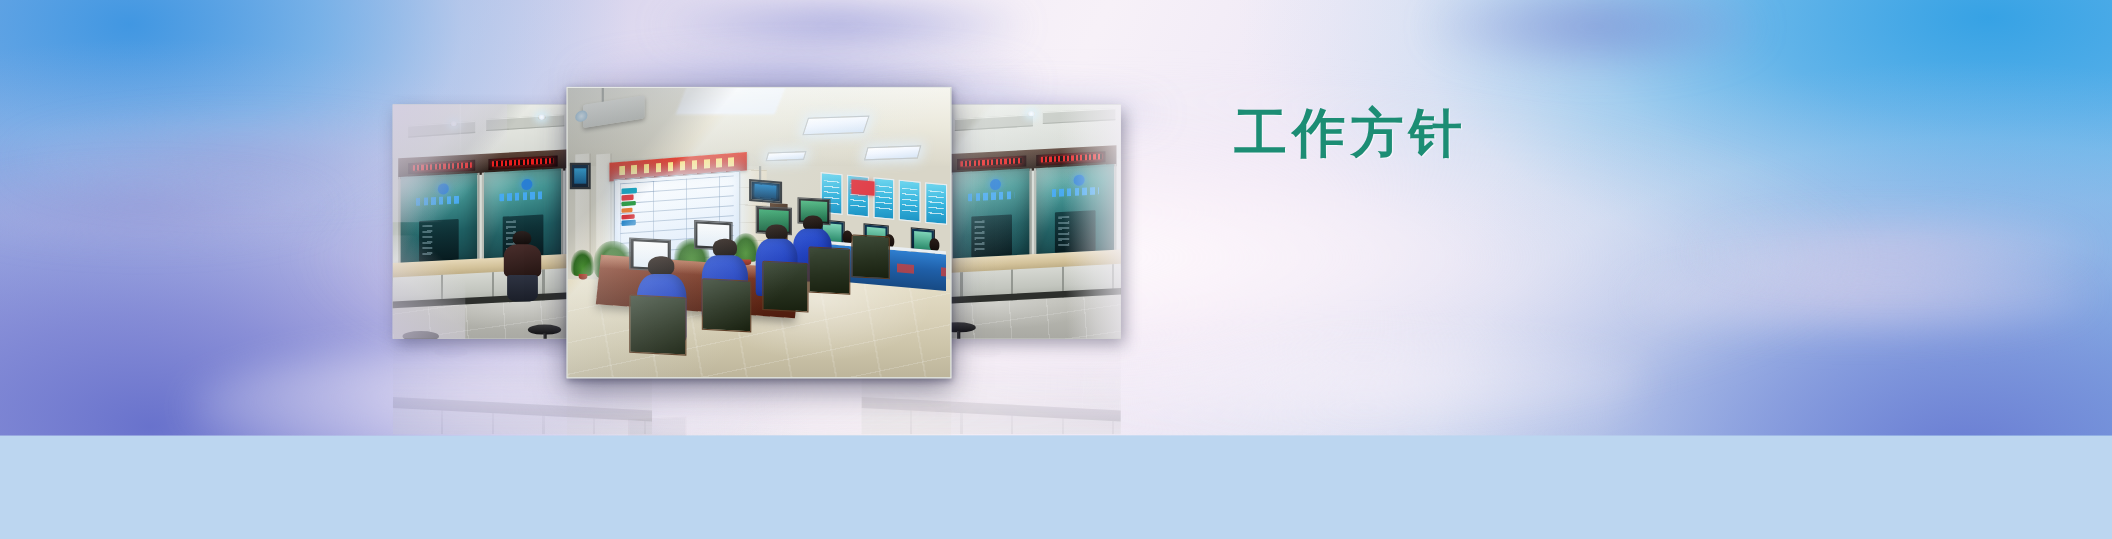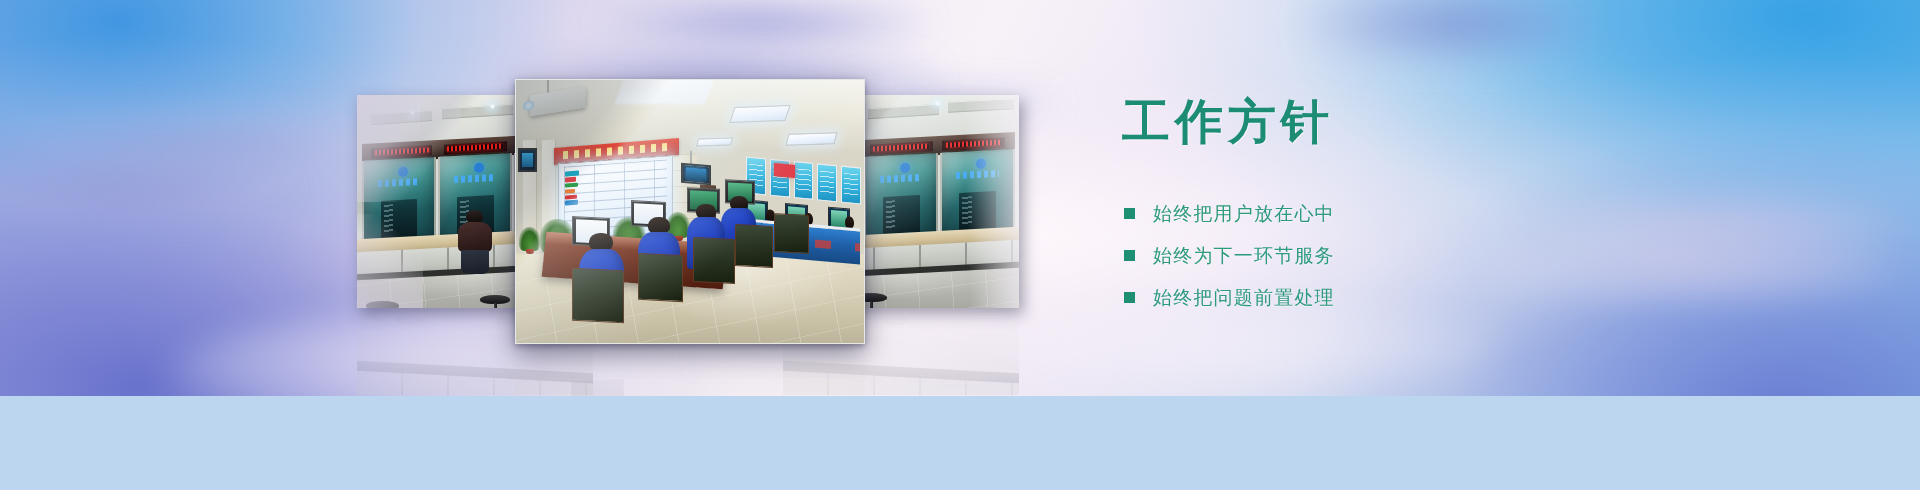--- a/index.html
+++ b/index.html
@@ -1014,29 +1014,15 @@
         <div class="sheen-dark" style="background:linear-gradient(131deg, rgba(70,80,90,0.34) 0%, rgba(70,80,90,0.20) 20%, rgba(70,80,90,0.00) 27%, rgba(70,80,90,0.00) 100%)"></div>
         <div class="sheen"></div>
       </div>
     </div>
 
   </div>
 
   <div class="text-block">
     <div class="headline">工作方针</div>
 
-    <ul class="bullet-list">
-      <li class="bullet-item">
-        <span class="bullet-sq"></span>
-        <span class="bullet-text">始终把用户放在心中</span>
-      </li>
-      <li class="bullet-item">
-        <span class="bullet-sq"></span>
-        <span class="bullet-text">始终为下一环节服务</span>
-      </li>
-      <li class="bullet-item">
-        <span class="bullet-sq"></span>
-        <span class="bullet-text">始终把问题前置处理</span>
-      </li>
-    </ul>
   </div>
 
 </div>
 
 </body></html>

